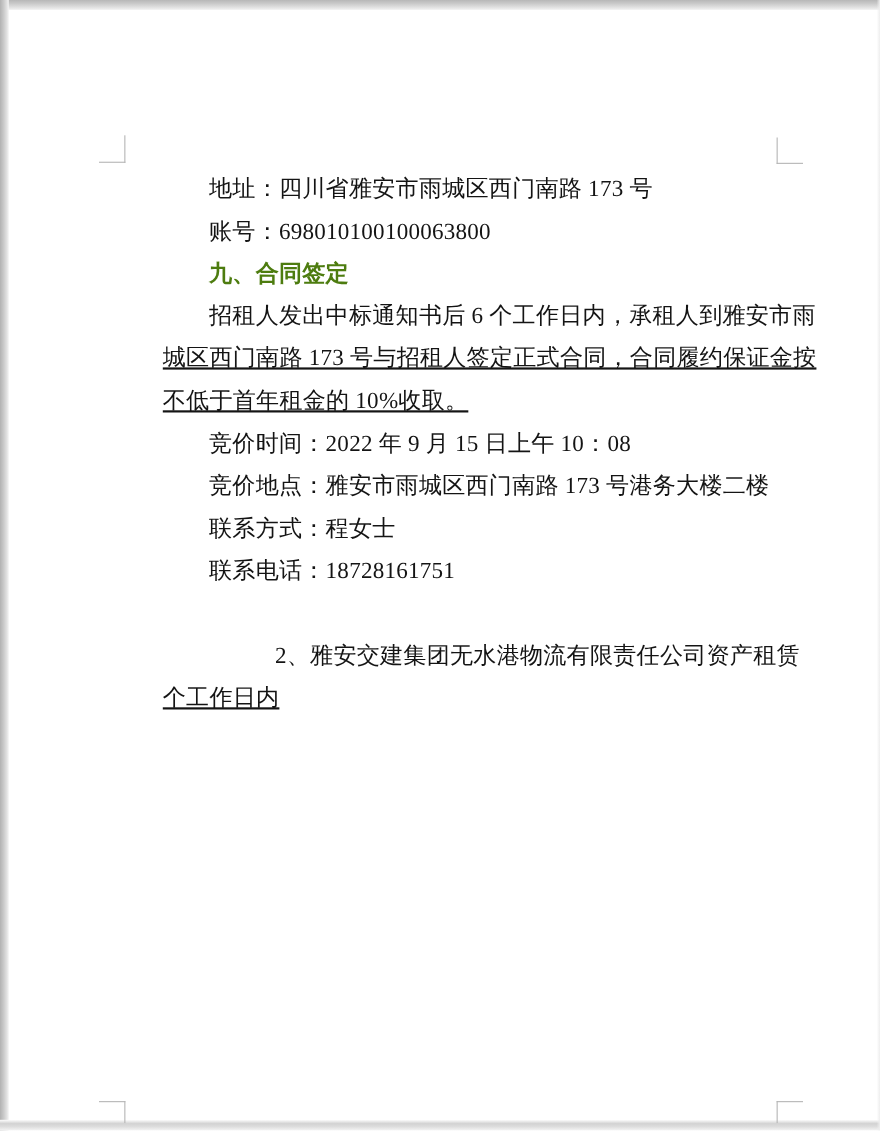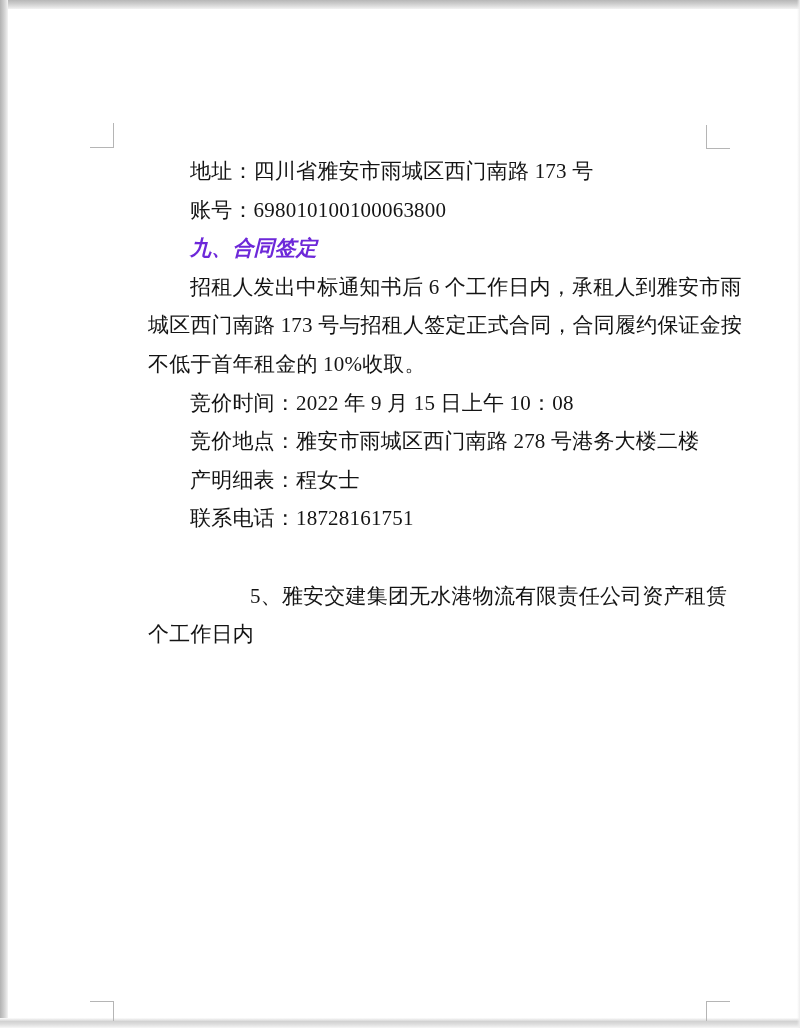--- a/index.html
+++ b/index.html
@@ -48,23 +48,23 @@
     color: #141414;
     font-size: 21px;
     margin-left: 40px;
   }
   .line {
     height: 38.6px;
     line-height: 38.6px;
     white-space: nowrap;
     letter-spacing: 0.2px;
   }
-  .t-body         { padding-left: 0; }
+  .t-body         { padding-left: 0; text-decoration: underline; }
   .t-body-indent  { padding-left: 42px; }
-  .t-heading      { padding-left: 42px; font-weight: bold; color: #6d28d9; font-style: italic; }
+  .t-heading      { padding-left: 42px; font-weight: bold; color: #4d7c0f; }
   .t-attach-indent{ padding-left: 102px; }
   .t-blank        { }
 </style>
 </head>
 <body>
 
 <div class="page">
   <div class="edge edge-top"></div>
   <div class="edge edge-left"></div>
   <div class="edge edge-bottom"></div>
@@ -76,20 +76,20 @@
   <div class="cropmark cm-br"></div>
 
   <div class="content" id="content">
       <div class="line t-body-indent">地址：四川省雅安市雨城区西门南路 173 号</div>
       <div class="line t-body-indent">账号：698010100100063800</div>
       <div class="line t-heading">九、合同签定</div>
       <div class="line t-body-indent">招租人发出中标通知书后 6 个工作日内，承租人到雅安市雨</div>
       <div class="line t-body">城区西门南路 173 号与招租人签定正式合同，合同履约保证金按</div>
       <div class="line t-body">不低于首年租金的 10%收取。</div>
       <div class="line t-body-indent">竞价时间：2022 年 9 月 15 日上午 10：08</div>
-      <div class="line t-body-indent">竞价地点：雅安市雨城区西门南路 278 号港务大楼二楼</div>
-      <div class="line t-body-indent">产明细表：程女士</div>
+      <div class="line t-body-indent">竞价地点：雅安市雨城区西门南路 173 号港务大楼二楼</div>
+      <div class="line t-body-indent">联系方式：程女士</div>
       <div class="line t-body-indent">联系电话：18728161751</div>
       <div class="line t-blank"></div>
-      <div class="line t-attach-indent">5、雅安交建集团无水港物流有限责任公司资产租赁</div>
+      <div class="line t-attach-indent">2、雅安交建集团无水港物流有限责任公司资产租赁</div>
       <div class="line t-body">个工作日内</div>
     </div>
 </div>
 
 </body></html>

